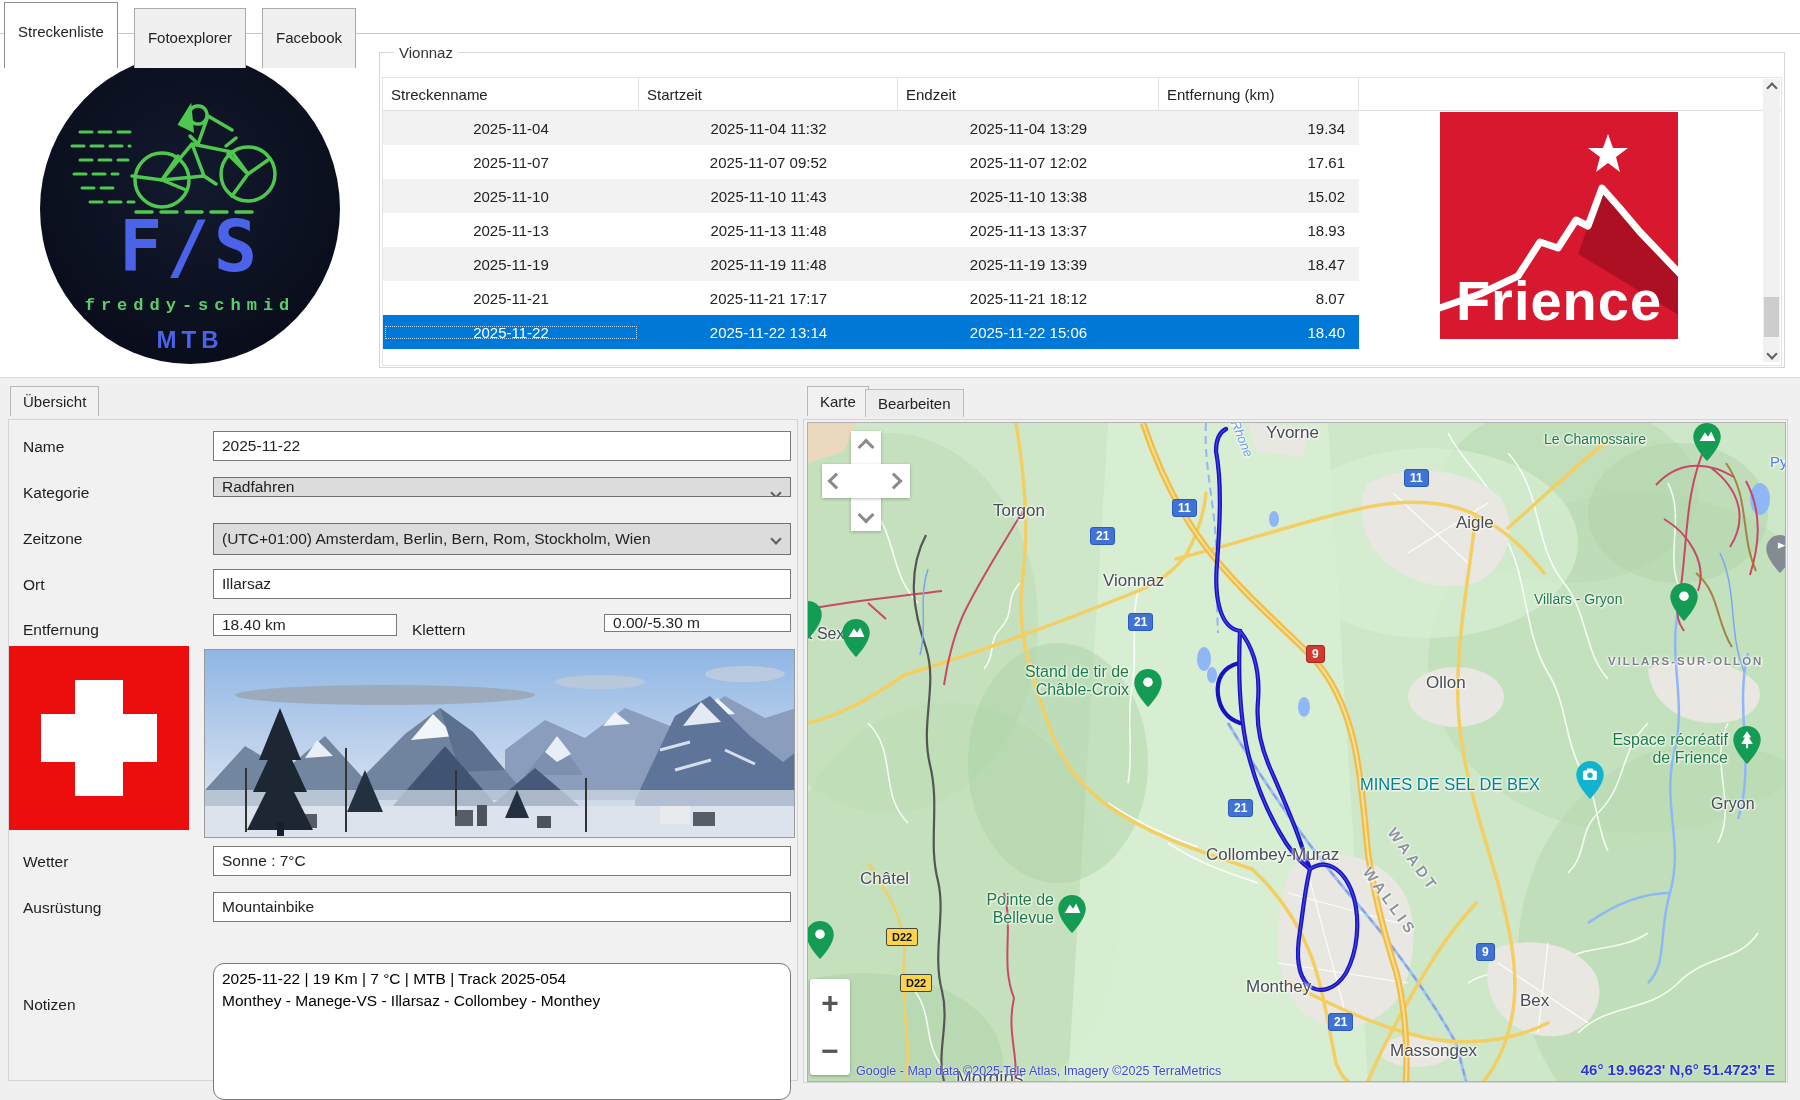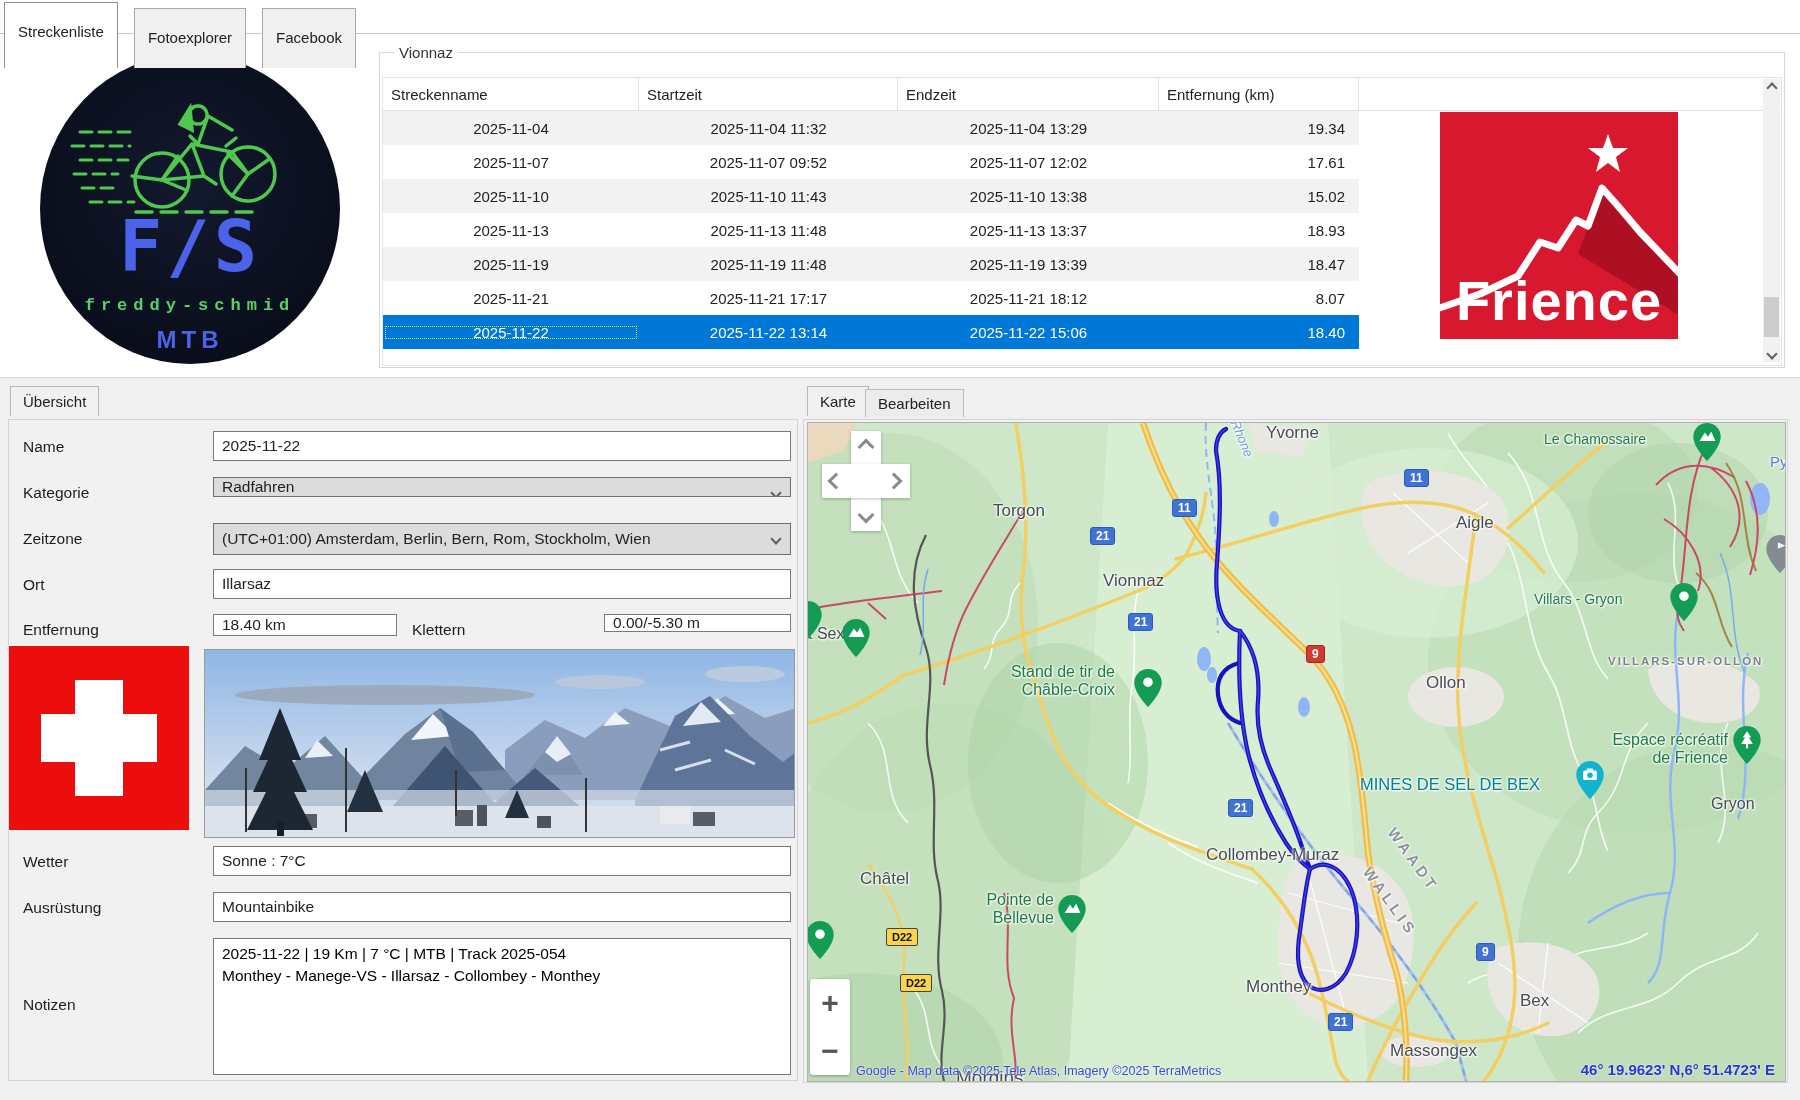--- a/index.html
+++ b/index.html
@@ -228,21 +228,21 @@
   <div class="tinput" style="left:204px;top:426px;width:578px;height:30px">
       <span>Sonne : 7°C</span>
     </div>
 
   <div class="flabel" style="top:479px">Ausrüstung</div>
   <div class="tinput" style="left:204px;top:472px;width:578px;height:30px">
       <span>Mountainbike</span>
     </div>
 
   <div class="flabel" style="top:576px">Notizen</div>
-  <textarea class="tarea" style="left: 204px; top: 518px; width: 578px; height: 137px;">2025-11-22 | 19 Km | 7 °C | MTB | Track 2025-054
+  <textarea class="tarea" style="left: 204px; top: 543px; width: 578px; height: 137px; border-radius: 11px;">2025-11-22 | 19 Km | 7 °C | MTB | Track 2025-054
 Monthey - Manege-VS - Illarsaz - Collombey - Monthey</textarea>
 </div>
 
 <div class="swissflag">
   <div class="v"></div>
   <div class="h"></div>
 </div>
 
 <div class="photo">
   <svg width="591" height="189" viewBox="0 0 591 189">
@@ -414,21 +414,21 @@
   <div class="mlabel town" style="left:398px;top:422px">Collombey-Muraz</div>
   <div class="mlabel town" style="left:438px;top:554px">Monthey</div>
   <div class="mlabel town" style="left:712px;top:568px">Bex</div>
   <div class="mlabel town" style="left:582px;top:618px">Massongex</div>
   <div class="mlabel area" style="left:800px;top:232px">VILLARS-SUR-OLLON</div>
   <div class="mlabel town" style="left:148px;top:644px;font-size:19px">Morgins</div>
   <div class="mlabel town small" style="left:0px;top:202px">t Sex</div>
 
   <div class="mlabel poi big" style="left:736px;top:8px">Le Chamossaire</div>
   <div class="mlabel poi big" style="left:726px;top:168px">Villars - Gryon</div>
-  <div class="mlabel poi" style="left:165px;top:240px;width:142px">Stand de tir de
+  <div class="mlabel poi" style="left:179px;top:240px;width:142px">Stand de tir de
 Châble-Croix</div>
   <div class="mlabel poi" style="left:160px;top:468px;width:86px">Pointe de
 Bellevue</div>
   <div class="mlabel poi" style="left:792px;top:308px;width:128px">Espace récréatif
 de Frience</div>
   <div class="mlabel teal" style="left:552px;top:352px">MINES DE SEL DE BEX</div>
   <div class="mlabel water" style="left:415px;top:8px;transform:rotate(68deg)">Rhone</div>
   <div class="mlabel canton" style="left:568px;top:428px;transform:rotate(54deg)">WAADT</div>
   <div class="mlabel canton" style="left:542px;top:470px;transform:rotate(54deg)">WALLIS</div>
   <div class="mlabel" style="left:962px;top:30px;font-size:15px;color:#4f7fe8">Py</div>

